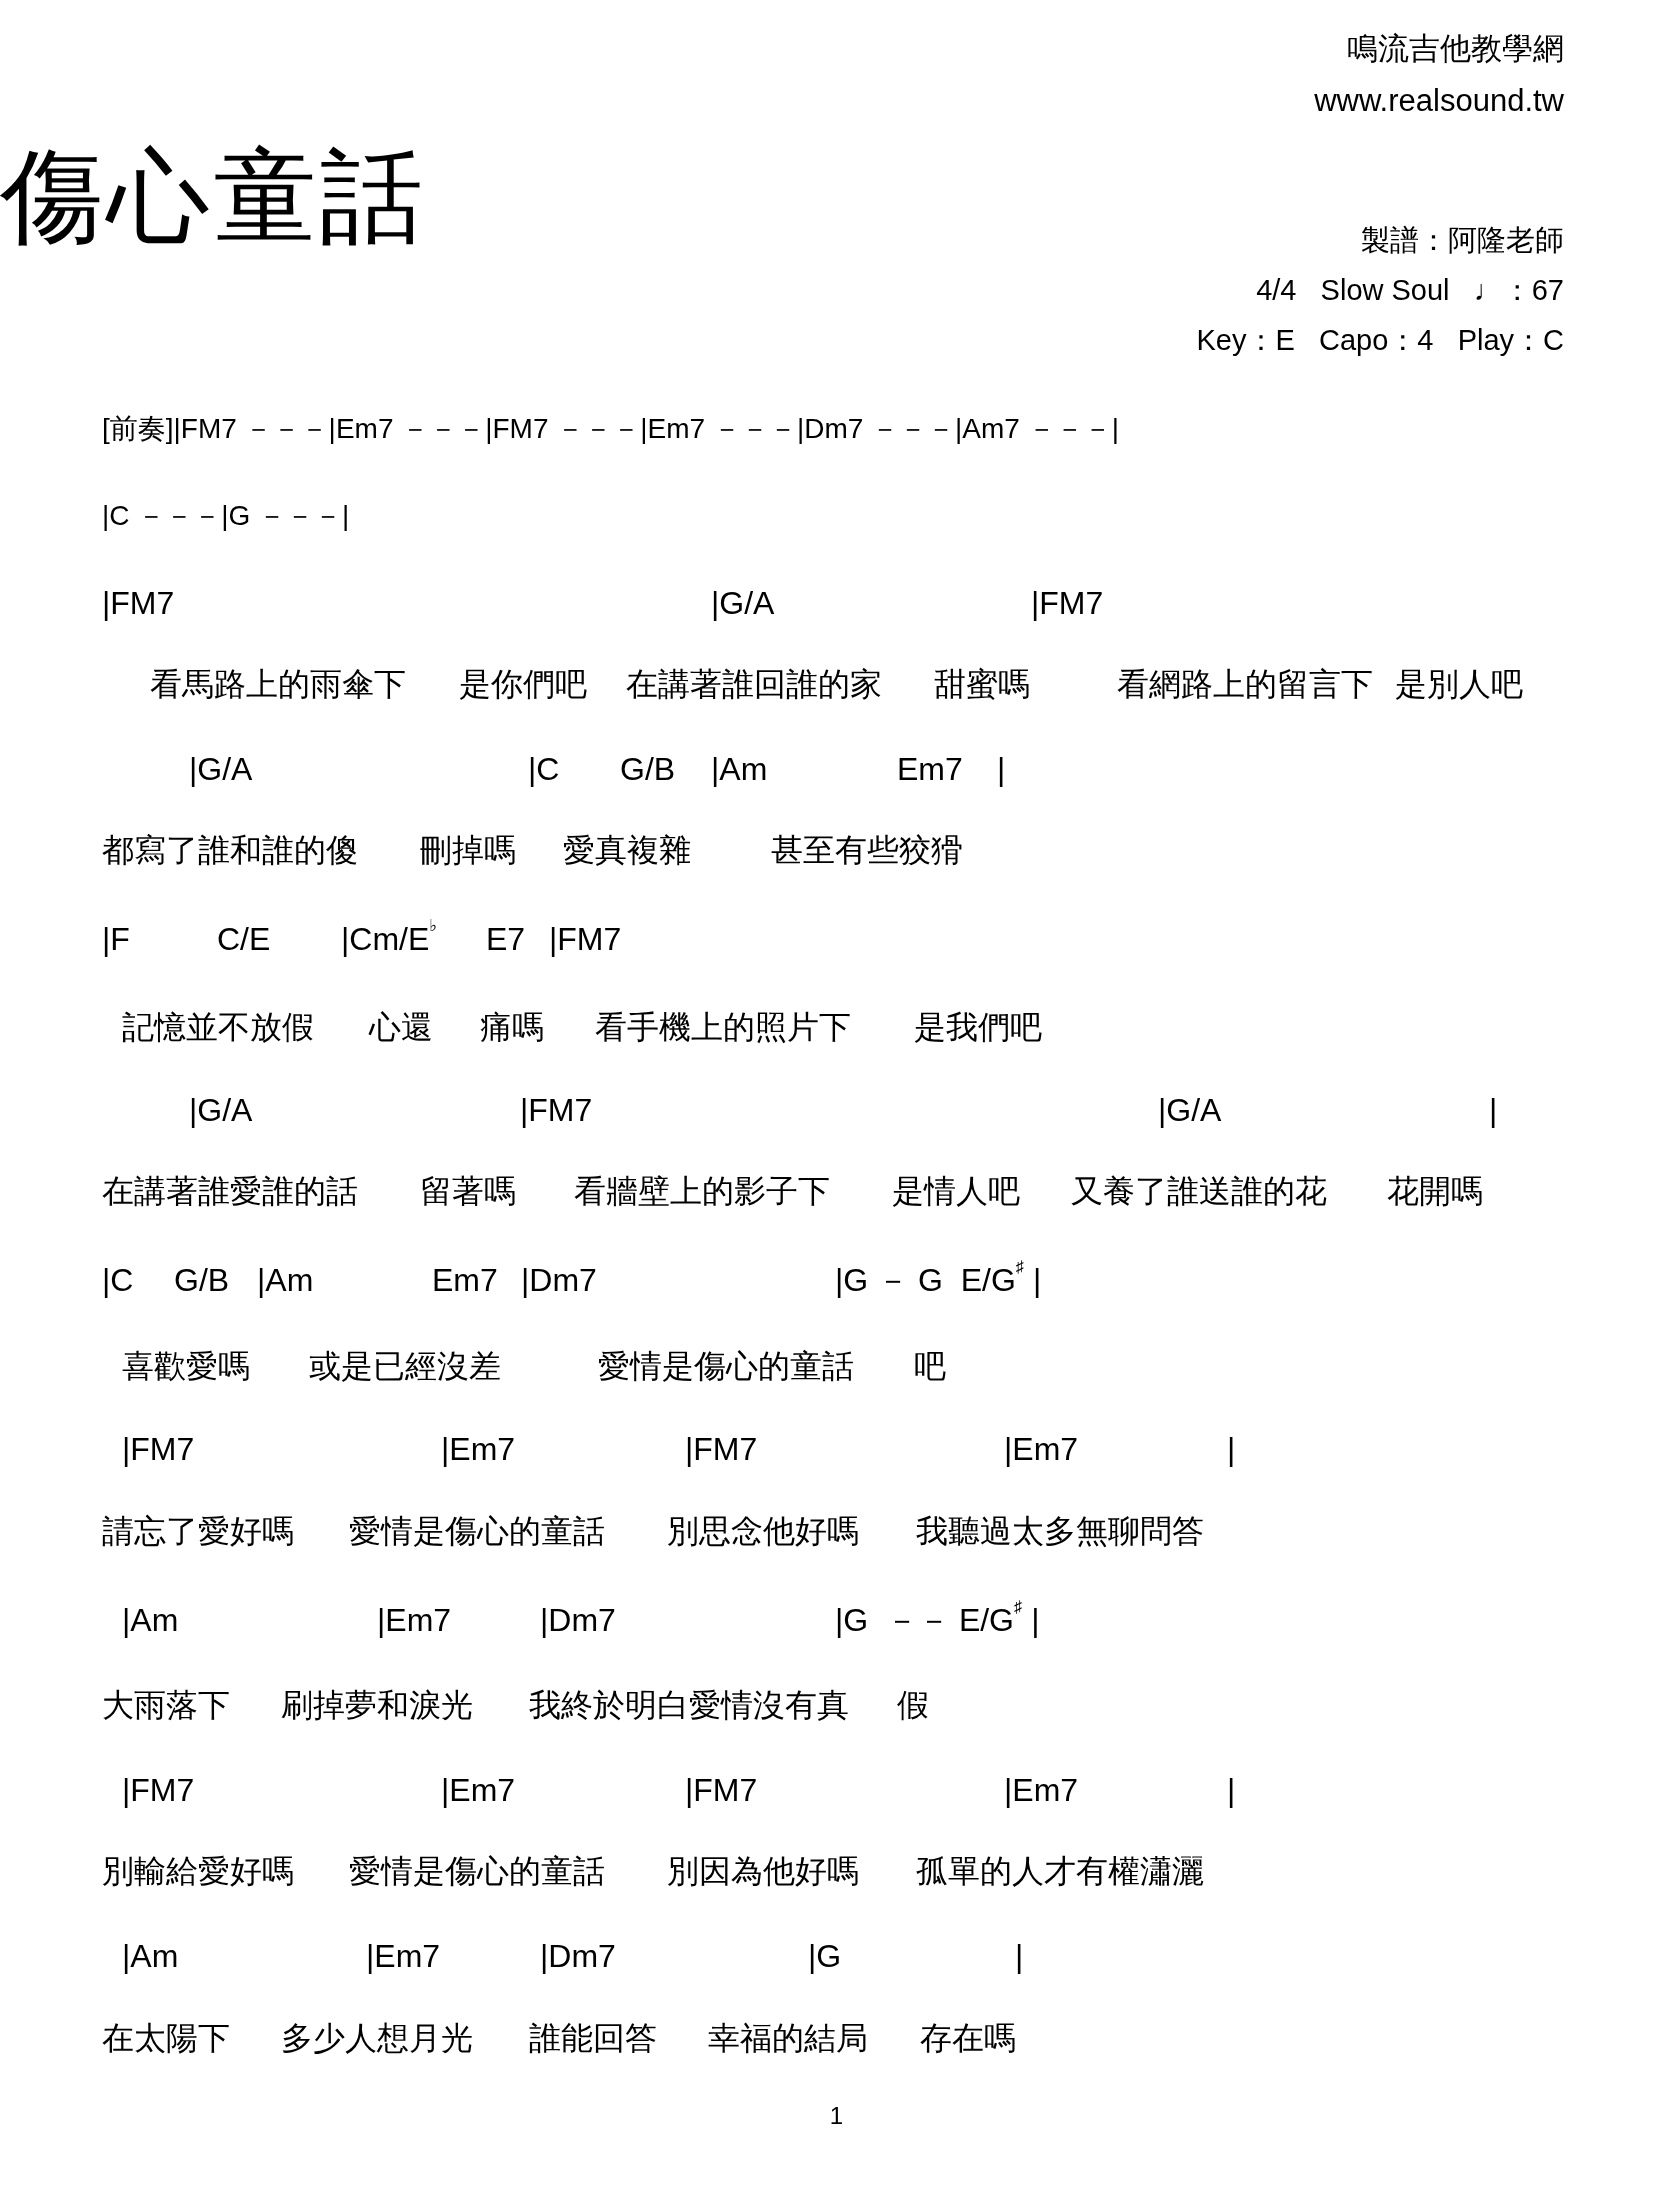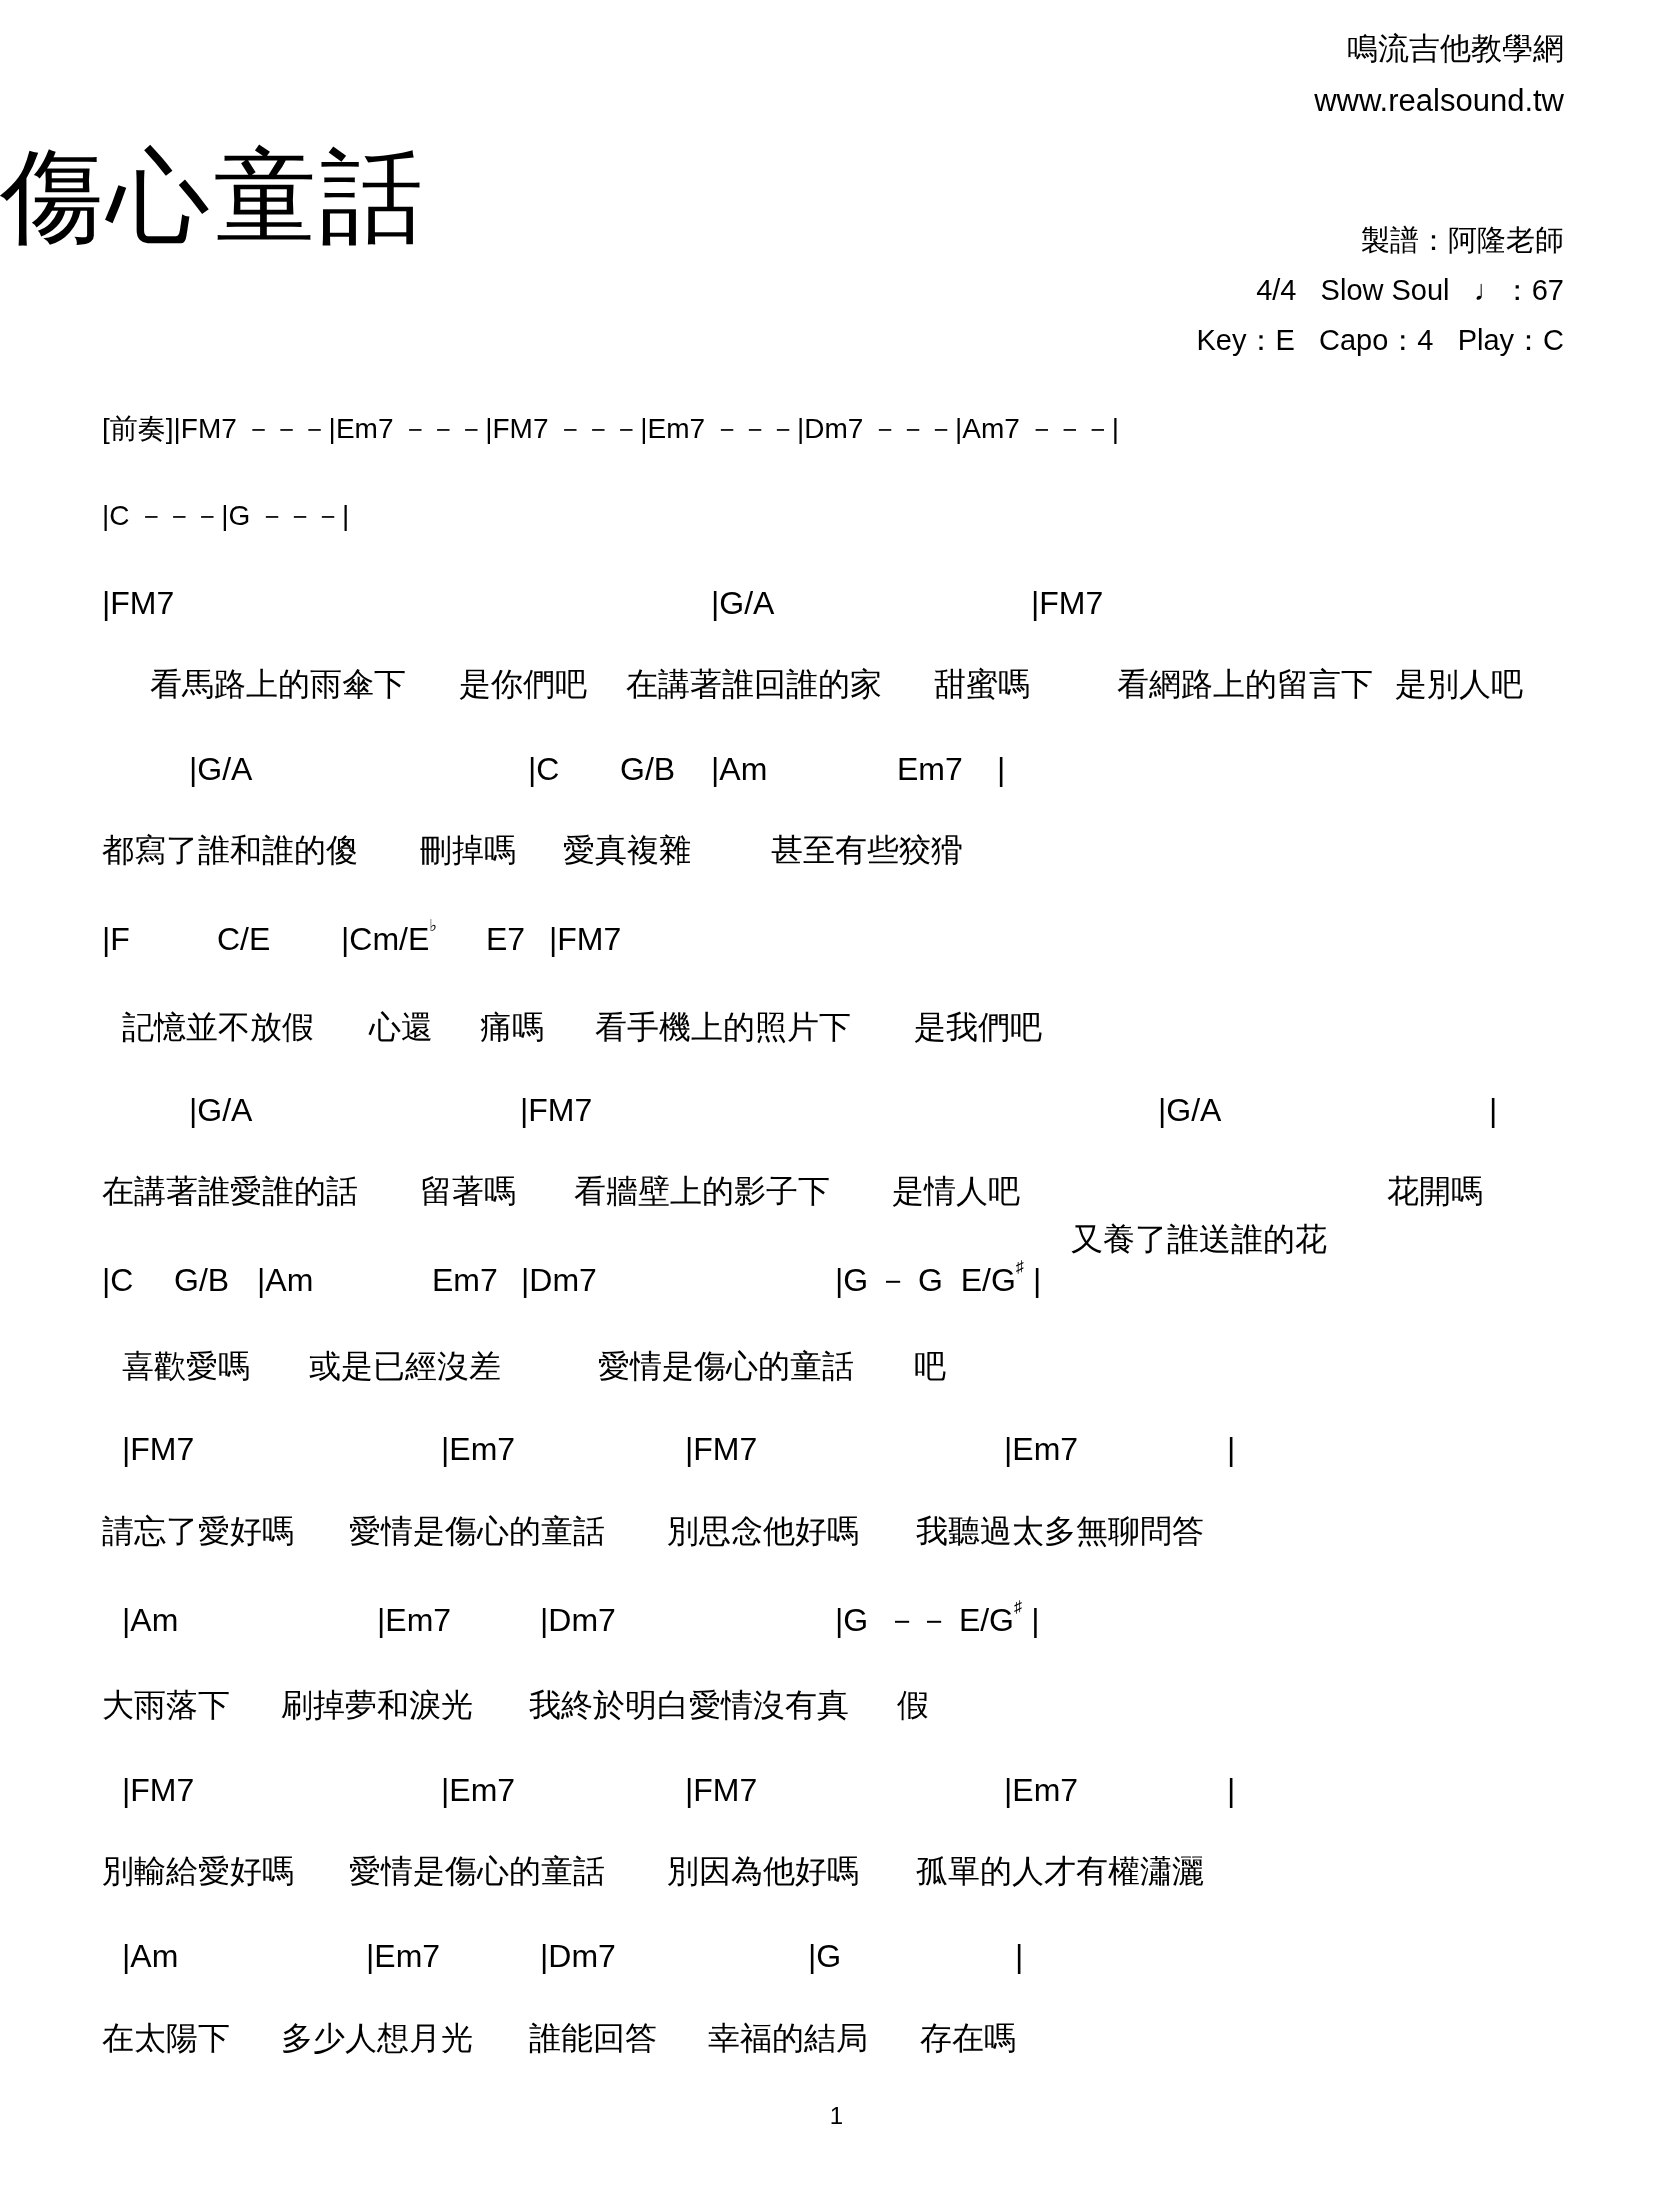--- a/index.html
+++ b/index.html
@@ -58,21 +58,21 @@
     <span class="lyric" style="left: 595px; top: 1011px;">看手機上的照片下</span>
     <span class="lyric" style="left: 914px; top: 1011px;">是我們吧</span>
     <span class="chord" style="left: 189px; top: 1094px;">|G/A</span>
     <span class="chord" style="left: 520px; top: 1094px;">|FM7</span>
     <span class="chord" style="left: 1158px; top: 1094px;">|G/A</span>
     <span class="chord" style="left: 1489px; top: 1094px;">|</span>
     <span class="lyric" style="left: 102px; top: 1175px;">在講著誰愛誰的話</span>
     <span class="lyric" style="left: 420px; top: 1175px;">留著嗎</span>
     <span class="lyric" style="left: 574px; top: 1175px;">看牆壁上的影子下</span>
     <span class="lyric" style="left: 892px; top: 1175px;">是情人吧</span>
-    <span class="lyric" style="left: 1071px; top: 1175px; margin-top: 48px;">又養了誰送誰的花</span>
+    <span class="lyric" style="left: 1071px; top: 1175px;">又養了誰送誰的花</span>
     <span class="lyric" style="left: 1387px; top: 1175px;">花開嗎</span>
     <span class="chord" style="left: 102px; top: 1264px;">|C</span>
     <span class="chord" style="left: 174px; top: 1264px;">G/B</span>
     <span class="chord" style="left: 257px; top: 1264px;">|Am</span>
     <span class="chord" style="left: 432px; top: 1264px;">Em7</span>
     <span class="chord" style="left: 521px; top: 1264px;">|Dm7</span>
     <span class="chord" style="left: 835px; top: 1264px;">|G － G  E/G<sup>♯</sup> |</span>
     <span class="lyric" style="left: 122px; top: 1350px;">喜歡愛嗎</span>
     <span class="lyric" style="left: 309px; top: 1350px;">或是已經沒差</span>
     <span class="lyric" style="left: 598px; top: 1350px;">愛情是傷心的童話</span>

